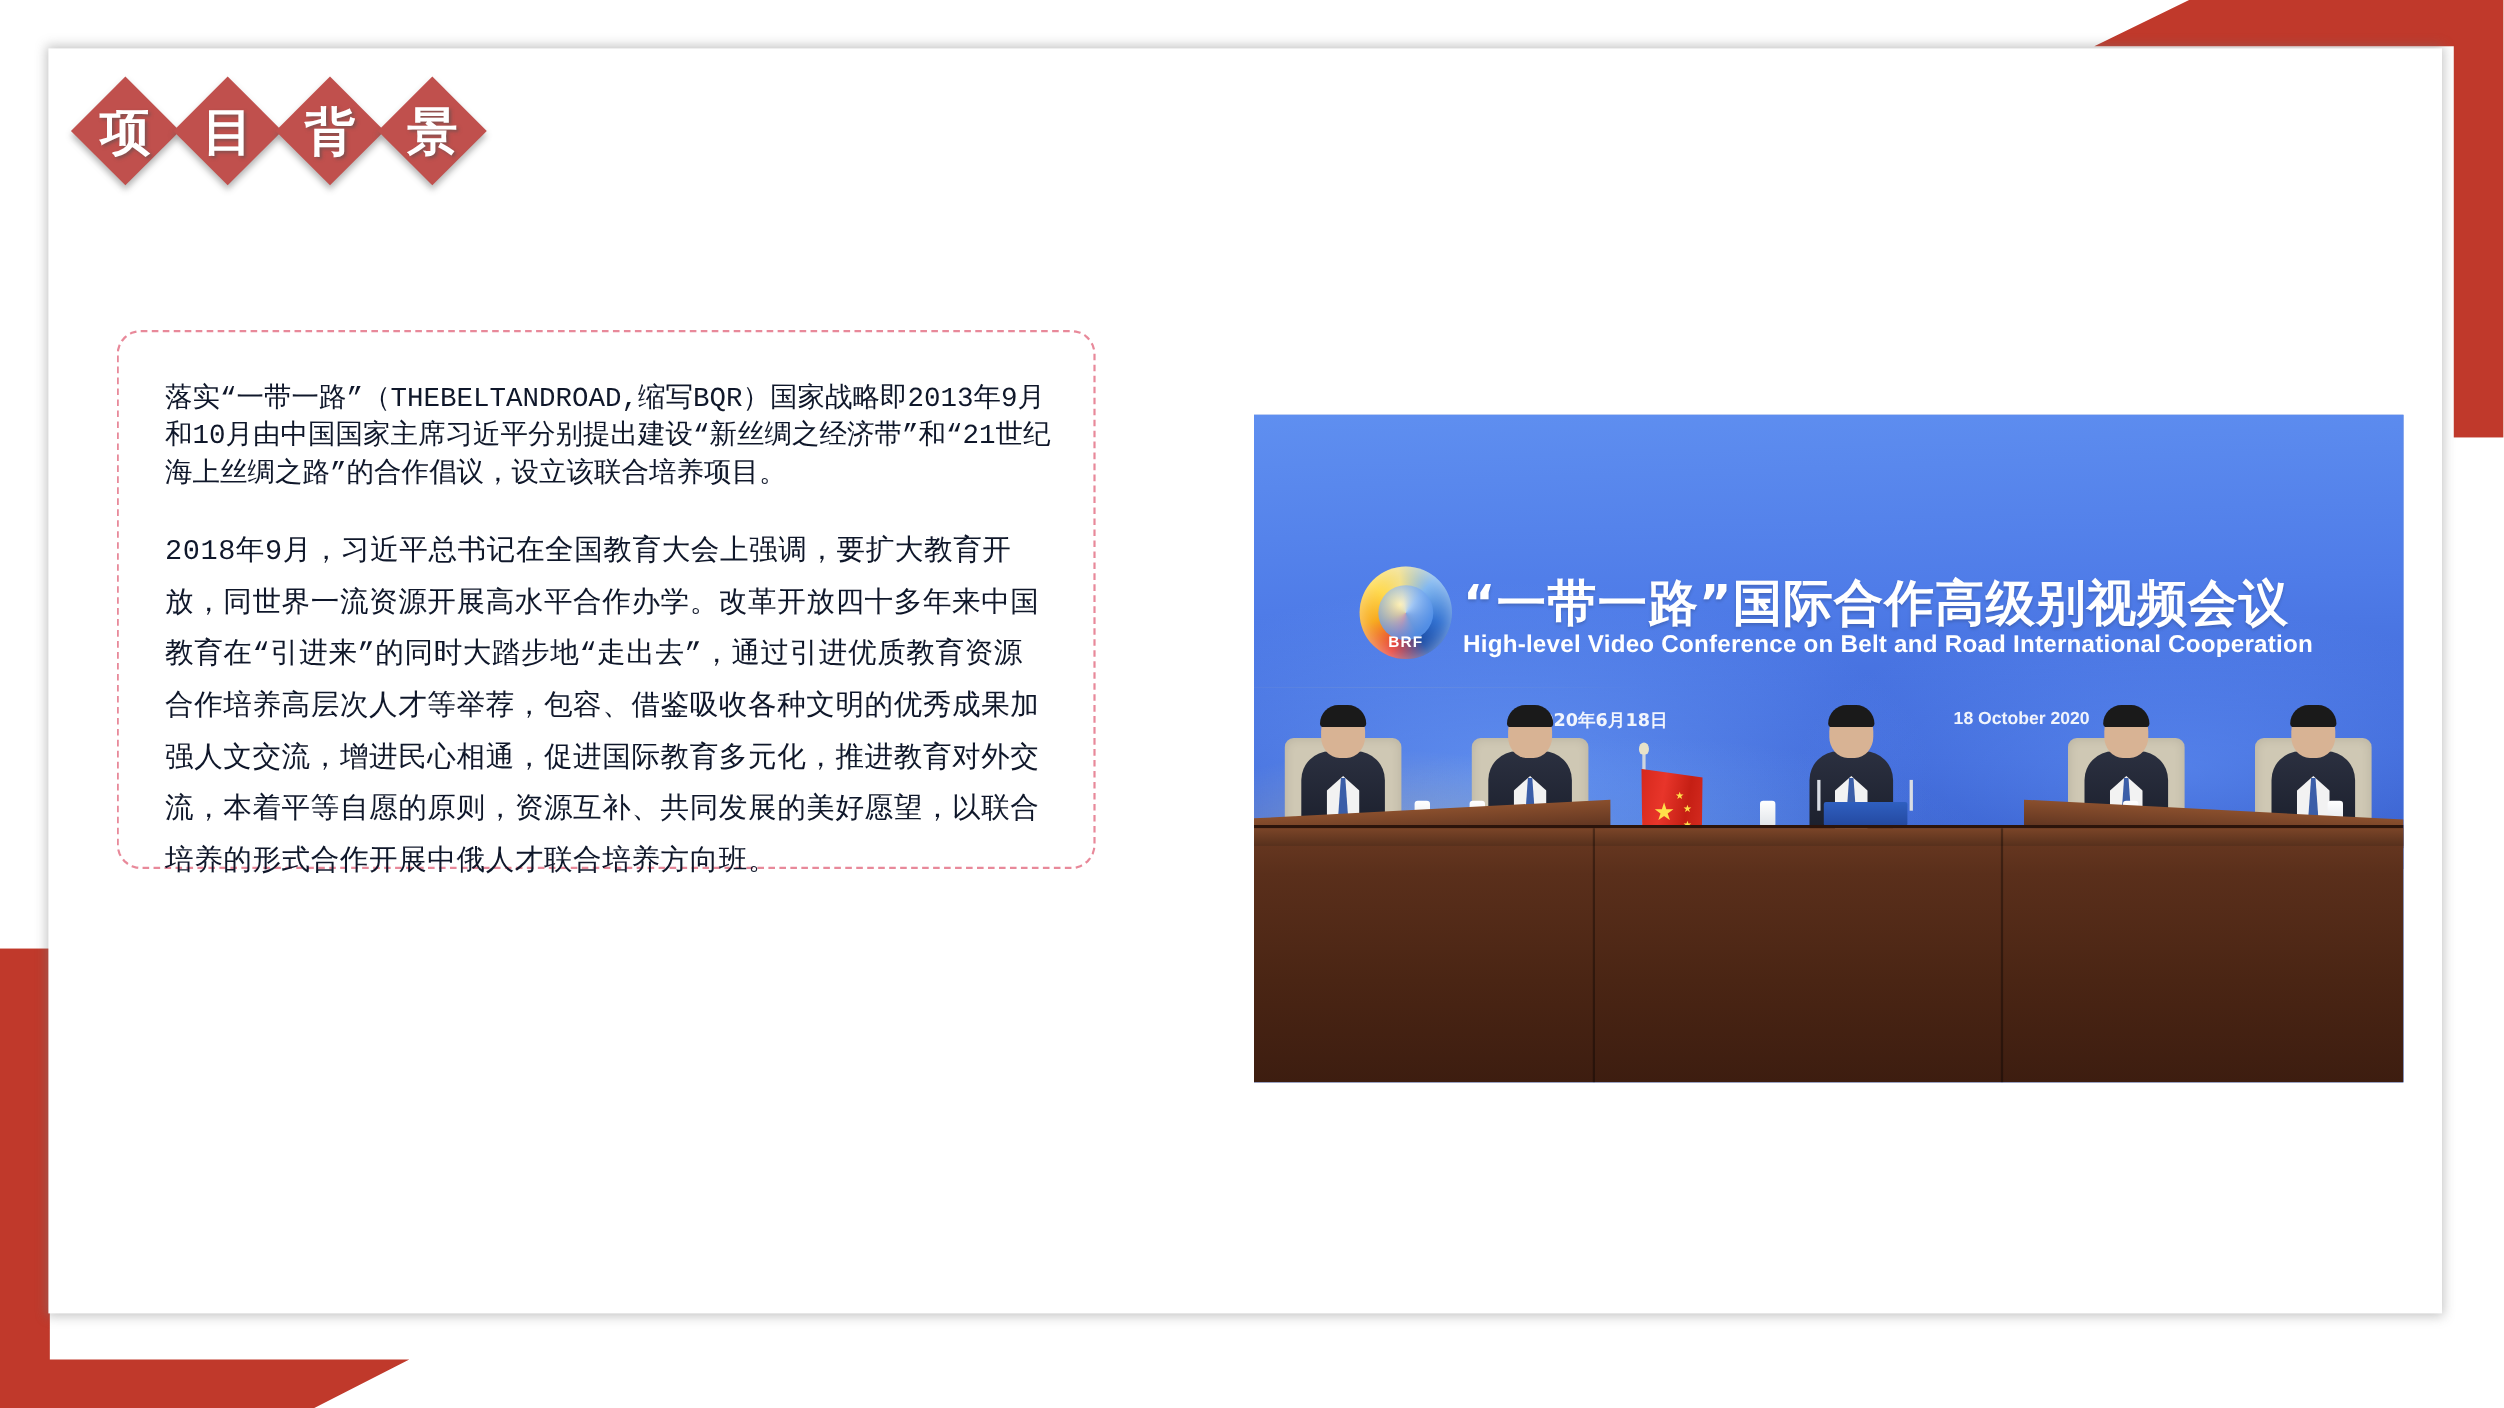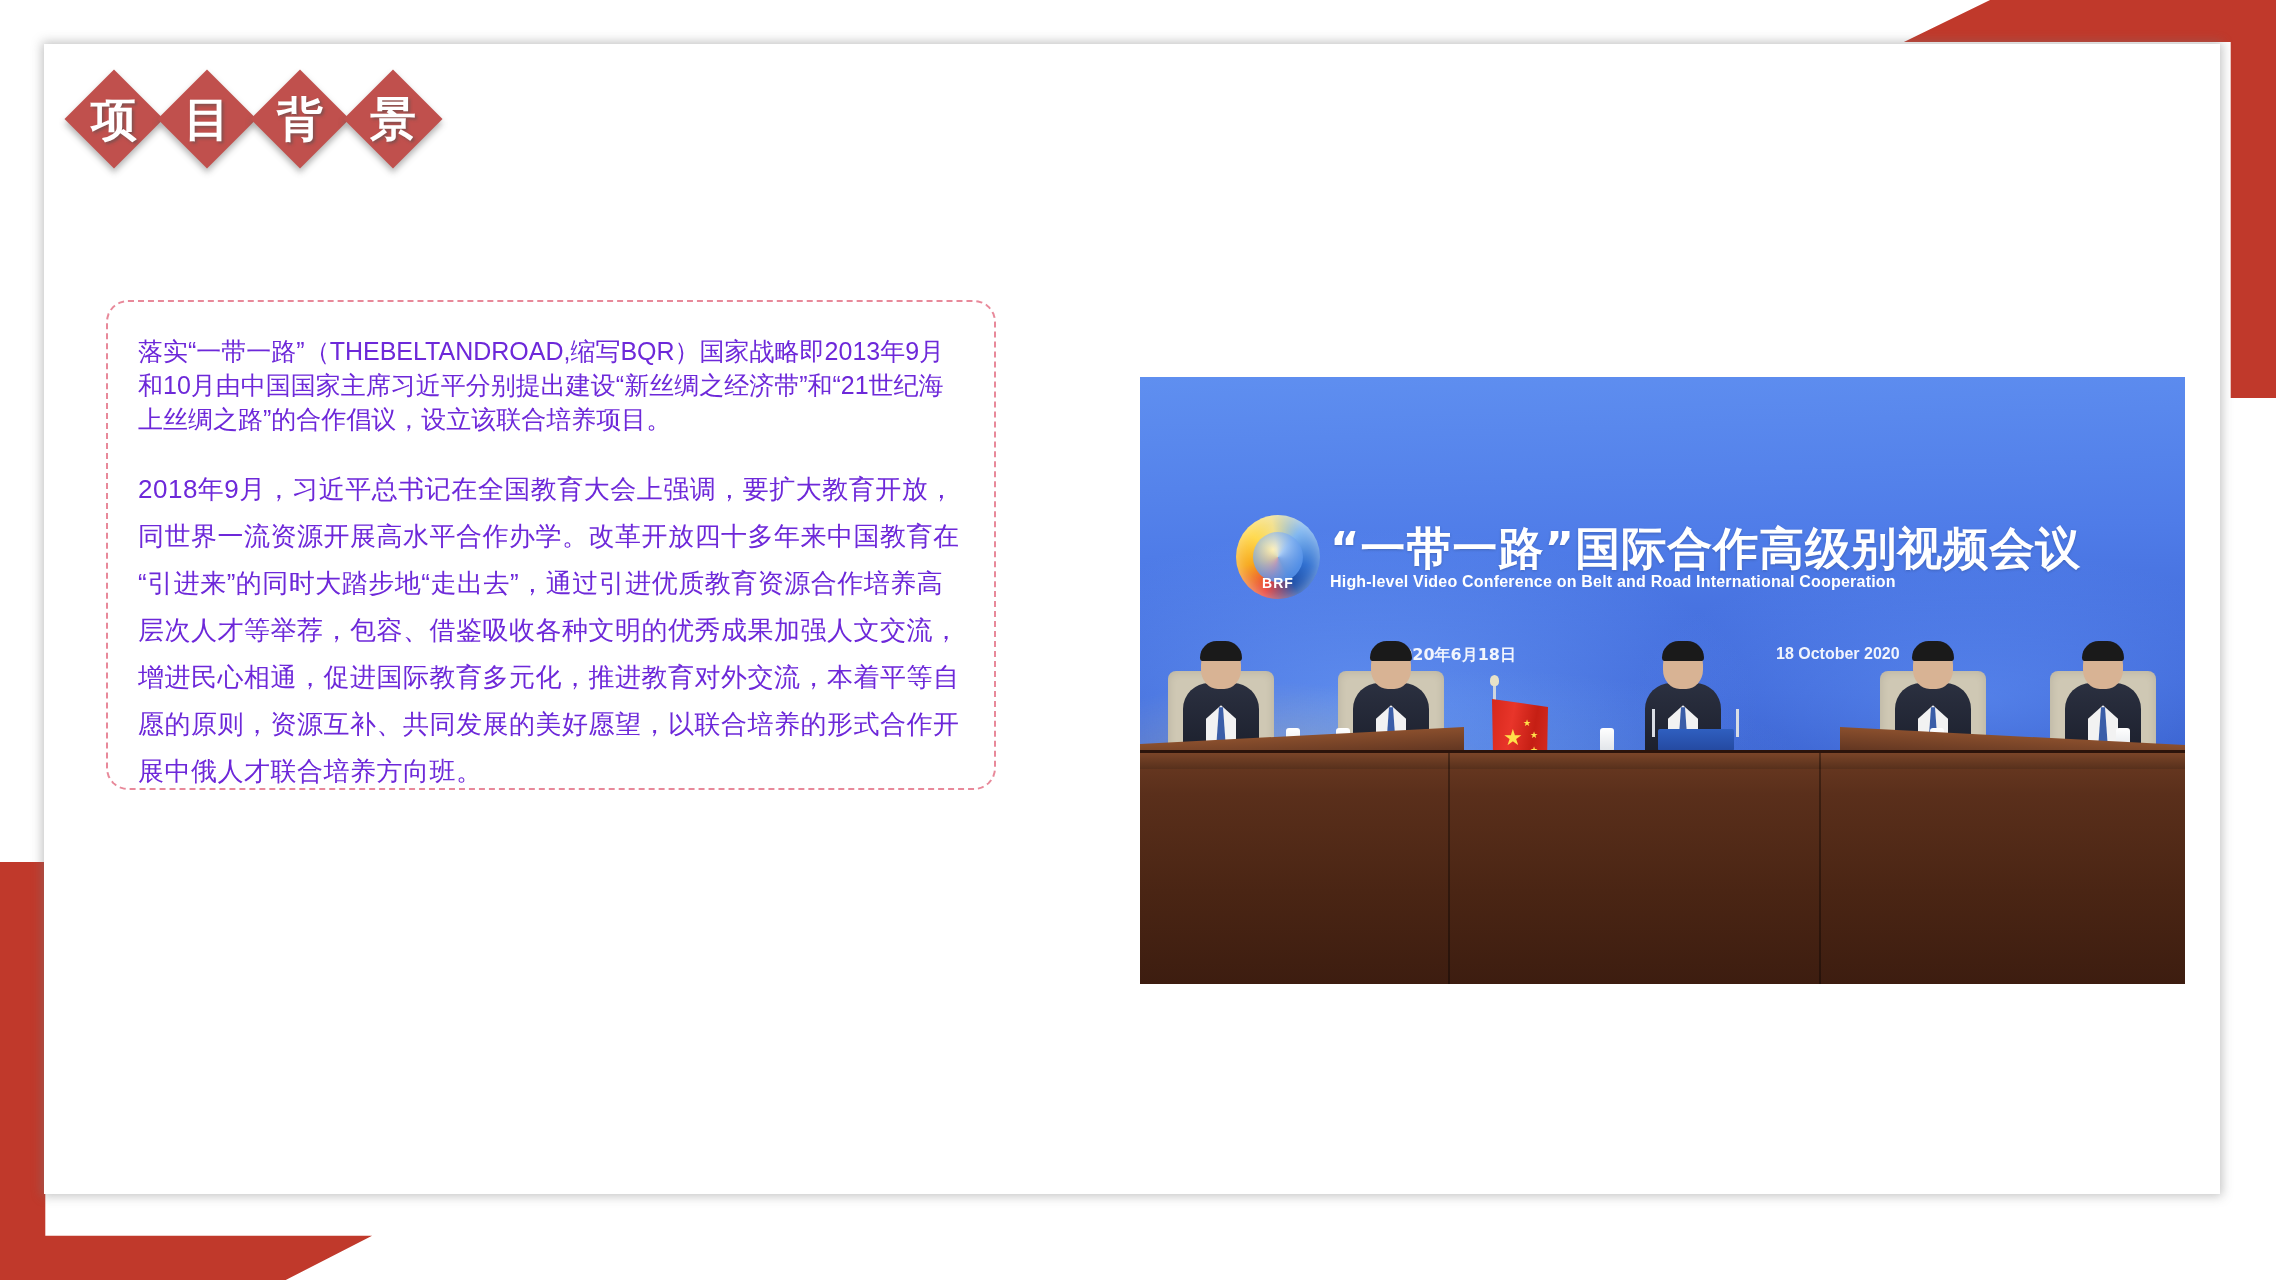--- a/index.html
+++ b/index.html
@@ -108,23 +108,23 @@
     border-radius: 22px;
     box-sizing: border-box;
   }
   #text-inner {
     position: absolute;
     left: 30px;
     top: 32px;
     width: 830px;
   }
   .para {
-    color: #6d28d9;
-    font-family: Liberation Sans, sans-serif;
-    margin: 0;
+    color: #0f172a;
+    font-family: Liberation Mono, monospace;
+    margin: 12px;
   }
   .para-1 {
     font-size: 25px;
     line-height: 34px;
     letter-spacing: 0px;
     margin-bottom: 30px;
   }
   .para-2 {
     font-size: 26px;
     line-height: 47px;
@@ -206,21 +206,21 @@
     color: #ffffff;
     white-space: nowrap;
     font-family: "DejaVu Sans", "Liberation Sans", sans-serif;
     letter-spacing: 1px;
     text-shadow: 0 1px 3px rgba(0,0,0,0.18);
   }
   #photo .banner-en {
     position: absolute;
     left: 190px;
     top: 196px;
-    font-size: 16px;
+    font-size: 22px;
     font-weight: bold;
     color: #ffffff;
     white-space: nowrap;
     font-family: "Liberation Sans", sans-serif;
     letter-spacing: 0.2px;
     text-align: right;
   }
   #photo .date-cn {
     position: absolute;
     left: 250px;

